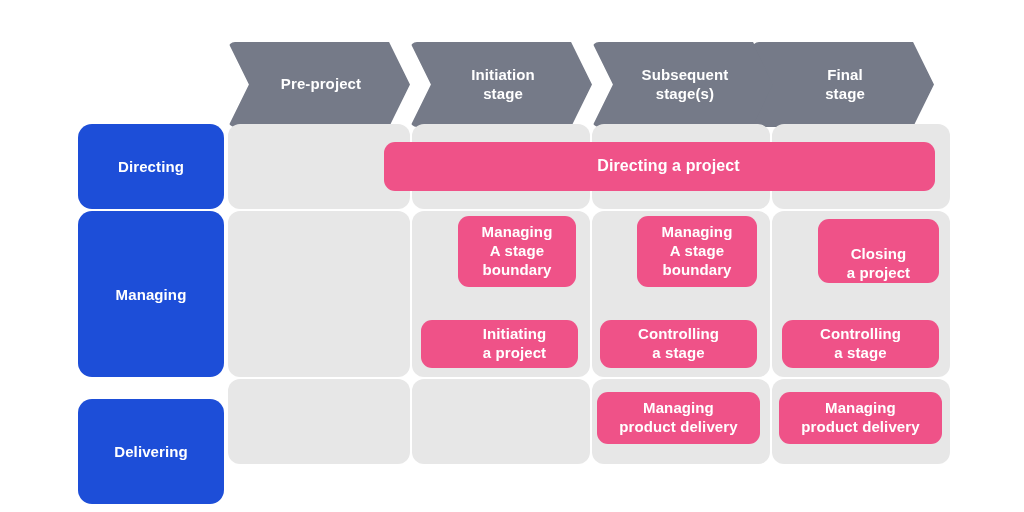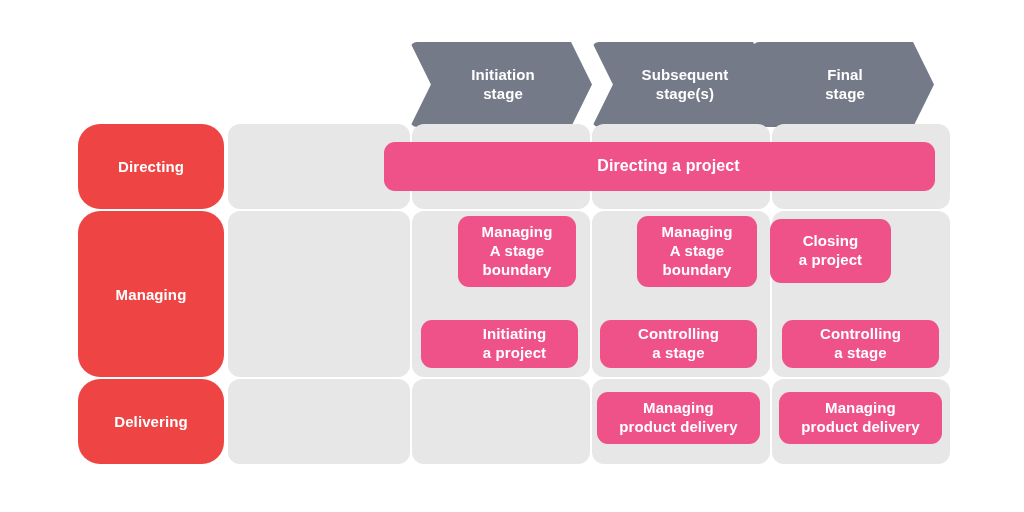--- a/index.html
+++ b/index.html
@@ -52,23 +52,23 @@
         0% 0%,
         88.5% 0%,
         100% 50%,
         88.5% 100%,
         0% 100%,
         11.5% 50%);
   }
 
   
   .rowlabel {
-    background: #ef4444;
+    background: #1d4ed8;
     color: #ffffff;
-    border-radius: 22px;
+    border-radius: 14px;
     display: flex;
     align-items: center;
     justify-content: center;
     text-align: center;
     font-weight: bold;
     font-size: 15px;
     letter-spacing: .1px;
   }
 
   
@@ -92,20 +92,23 @@
     letter-spacing: .1px;
     padding: 0 6px;
   }
   .proc.wide { font-size: 16px; padding-left: 24px; }
 </style>
 </head>
 <body>
 
 <div id="canvas">
 
+  <div class="abs chev" style="left:228px; top:42px; width:182px; height:85px;">
+    <span>Pre-project</span>
+  </div>
 
   <div class="abs chev" style="left:410px; top:42px; width:182px; height:85px;">
     <span>
       <span>Initiation</span><br>
       <span>stage</span>
     </span>
   </div>
 
   <div class="abs chev" style="left:592px; top:42px; width:182px; height:85px;">
     <span>
@@ -122,21 +125,21 @@
   </div>
 
   <div class="abs rowlabel" style="left:78px; top:124px; width:146px; height:85px;">
     <span>Directing</span>
   </div>
 
   <div class="abs rowlabel" style="left:78px; top:211px; width:146px; height:166px;">
     <span>Managing</span>
   </div>
 
-  <div class="abs rowlabel" style="left:78px; top:379px; width:146px; height:85px;">
+  <div class="abs rowlabel" style="left:78px; top:399px; width:146px; height:105px;">
     <span>Delivering</span>
   </div>
 
   <div class="abs cell" style="left:228px; top:124px; width:182px; height:85px;"></div>
   <div class="abs cell" style="left:412px; top:124px; width:178px; height:85px;"></div>
   <div class="abs cell" style="left:592px; top:124px; width:178px; height:85px;"></div>
   <div class="abs cell" style="left:772px; top:124px; width:178px; height:85px;"></div>
 
   <div class="abs cell" style="left:228px; top:211px; width:182px; height:166px;"></div>
   <div class="abs cell" style="left:412px; top:211px; width:178px; height:166px;"></div>
@@ -162,21 +165,21 @@
   </div>
 
   <div class="abs proc" style="left:637px; top:216px; width:120px; height:71px;">
     <span>
       <span>Managing</span><br>
       <span>A stage</span><br>
       <span>boundary</span>
     </span>
   </div>
 
-  <div class="abs proc" style="left:770px; top:219px; width:121px; height:64px;">
+  <div class="abs proc" style="left:818px; top:219px; width:121px; height:64px;align-items:flex-end;">
     <span>
       <span>Closing</span><br>
       <span>a project</span>
     </span>
   </div>
 
   <div class="abs proc" style="left:421px; top:320px; width:157px; height:48px;padding-left:36px;">
     <span>
       <span>Initiating</span><br>
       <span>a project</span>

